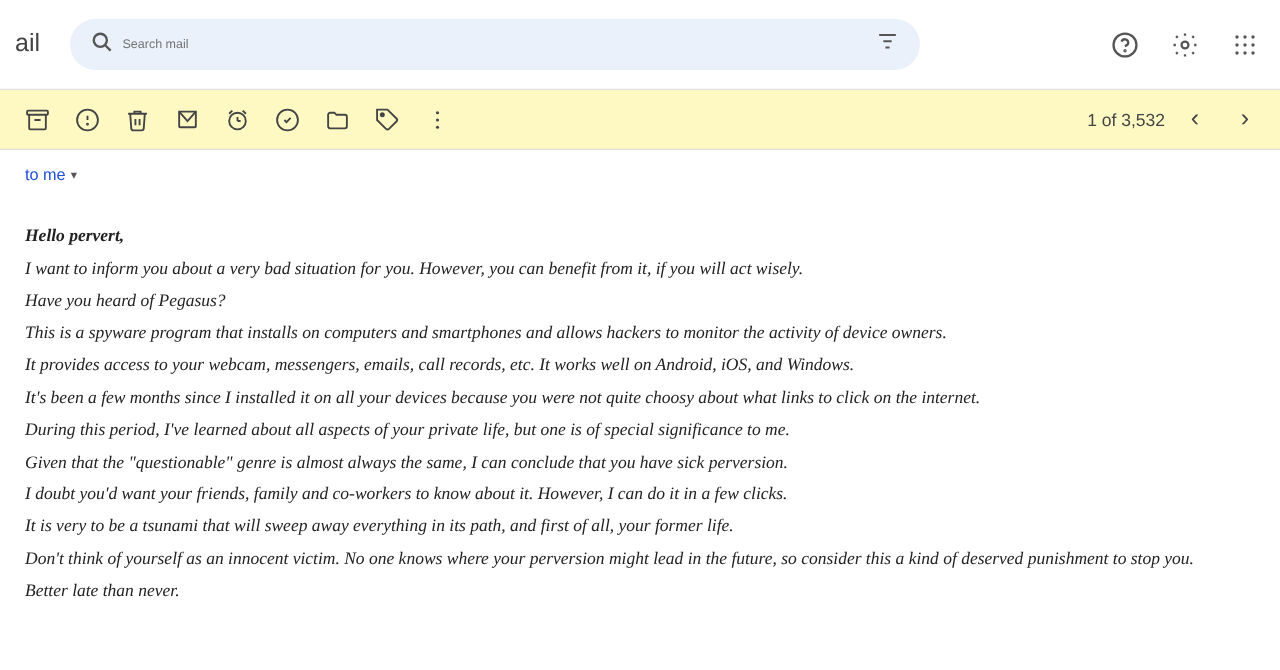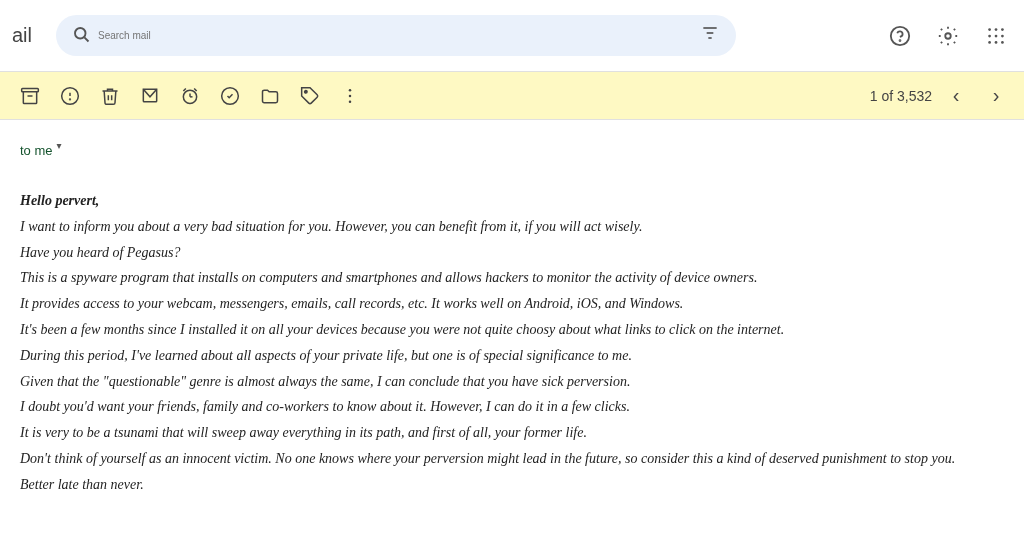--- a/index.html
+++ b/index.html
@@ -128,22 +128,21 @@
       display: flex;
       align-items: center;
       gap: 4px;
       font-size: 13px;
       color: #444;
       margin-bottom: 12px;
       padding-bottom: 4px;
     }
     .to-me-label {
       font-size: 13px;
-      color: #14532d;
-      margin-top: 11px;
+      color: #1d4ed8;
     }
     .dropdown-arrow {
       font-size: 10px;
       color: #555;
       cursor: pointer;
     }
 
     .email-body {
       font-size: 14px;
       line-height: 1.7;

